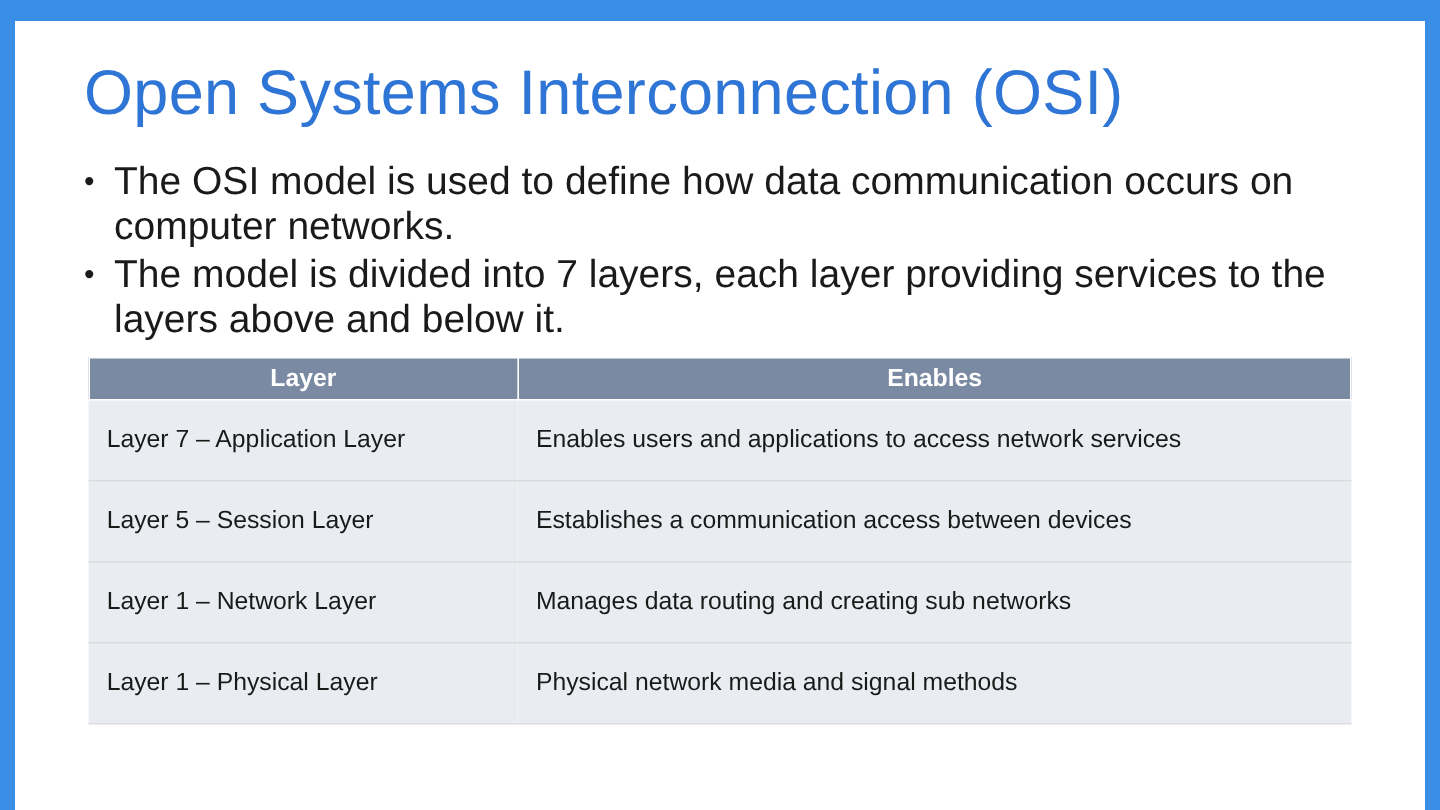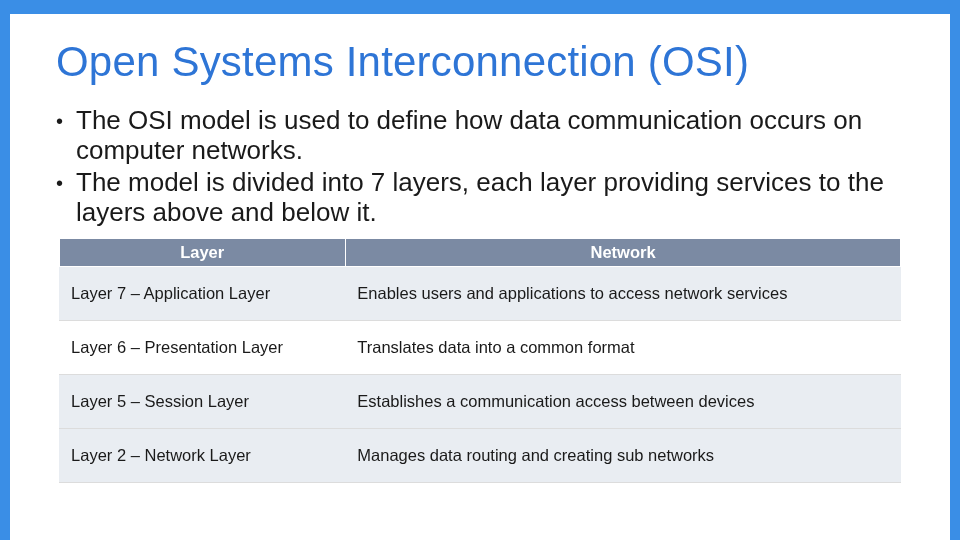--- a/index.html
+++ b/index.html
@@ -95,35 +95,35 @@
   </div>
 
   <table class="osi">
     <colgroup>
         <col class="c1">
         <col class="c2">
       </colgroup>
     <thead>
       <tr>
         <th>Layer</th>
-        <th>Network</th>
+        <th>Enables</th>
       </tr>
     </thead>
     <tbody>
       <tr class="odd">
         <td>Layer 7 – Application Layer</td>
         <td>Enables users and applications to access network services</td>
       </tr>
-      <tr class="even">
-        <td>Layer 6 – Presentation Layer</td>
-        <td>Translates data into a common format</td>
-      </tr>
       <tr class="odd">
         <td>Layer 5 – Session Layer</td>
         <td>Establishes a communication access between devices</td>
       </tr>
       <tr class="odd">
-        <td>Layer 2 – Network Layer</td>
+        <td>Layer 1 – Network Layer</td>
         <td>Manages data routing and creating sub networks</td>
+      </tr>
+      <tr class="odd">
+        <td>Layer 1 – Physical Layer</td>
+        <td>Physical network media and signal methods</td>
       </tr>
     </tbody>
   </table>
 </div>
 
 </body></html>

